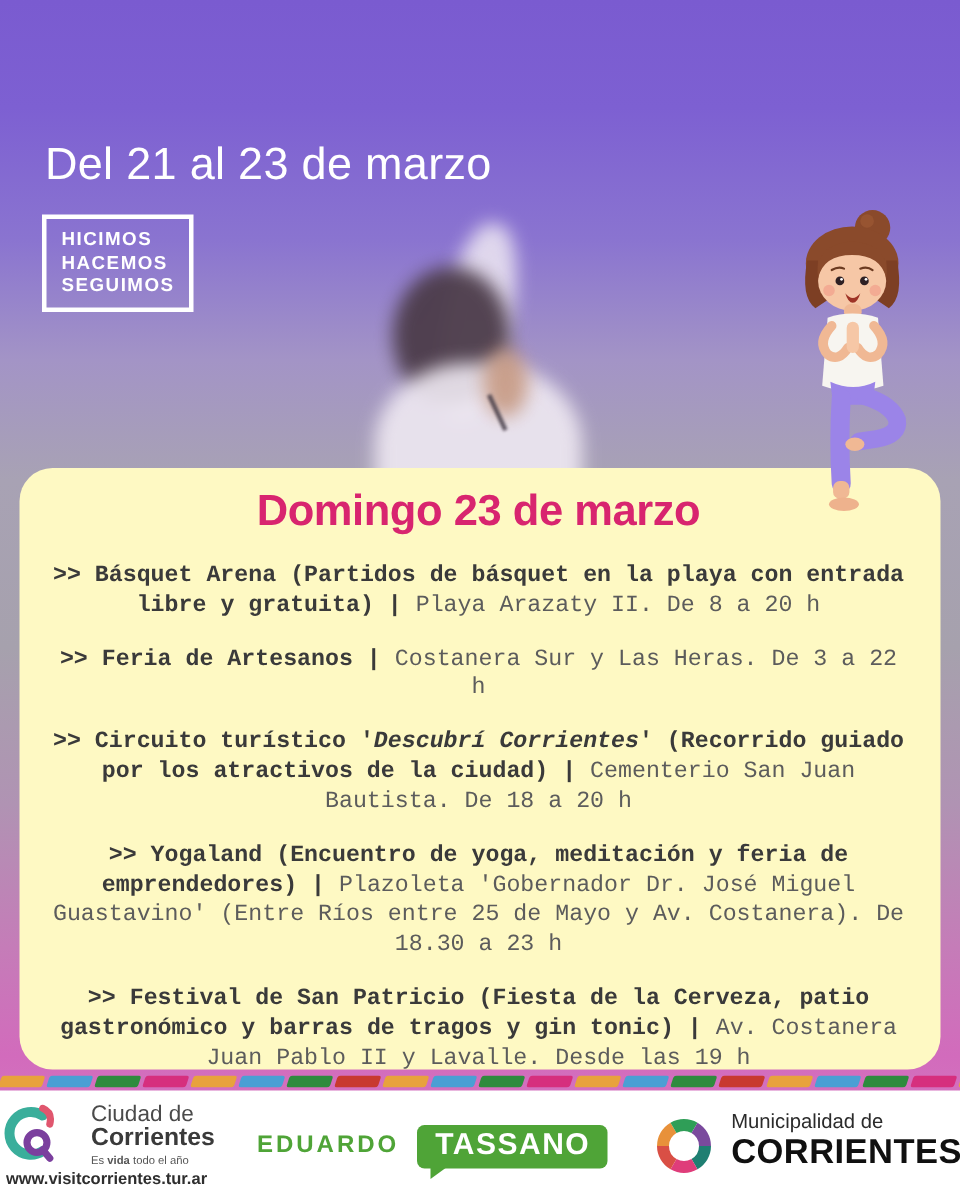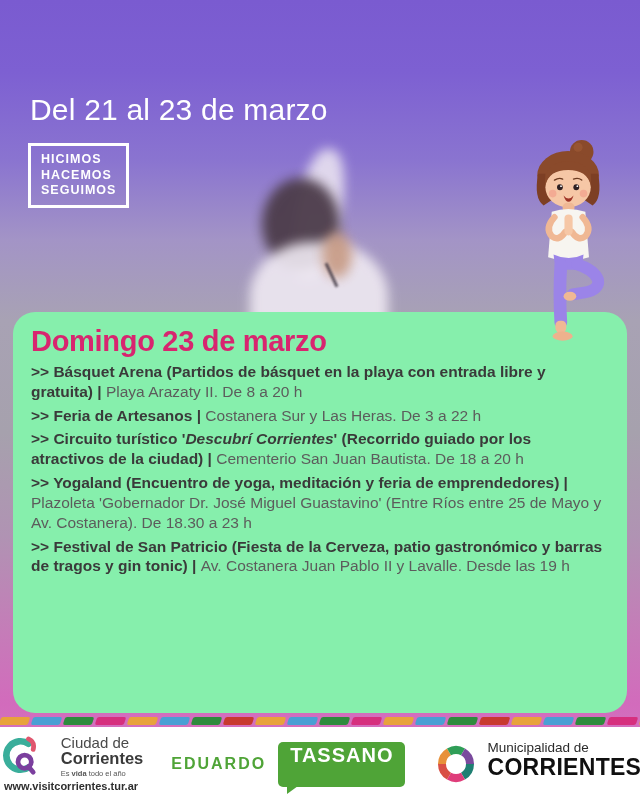--- a/index.html
+++ b/index.html
@@ -37,27 +37,27 @@
     border:3px solid #fff;padding:6px 10px;color:#fff;
     font-size:12.5px;font-weight:800;letter-spacing:1px;line-height:1.25;
   }
 
   
   .yoga{position:absolute;left:510px;top:128px;z-index:5;}
 
   
   .card{
     position:absolute;left:13px;right:13px;top:312px;bottom:87px;
-    background:#86efac;border-radius:22px;z-index:3;
-    padding:13px 20px 8px 18px;box-sizing:border-box;overflow:hidden;
+    background:#fef9c3;border-radius:22px;z-index:3;
+    padding:13px 20px 8px 18px;box-sizing:border-box;overflow:hidden;text-align:center;
   }
   .card-heading{
     margin:0 0 2px 0;color:#d8256f;font-size:29px;font-weight:800;letter-spacing:-.3px;
   }
-  .event{margin:4px 0 0 0;font-size:15.5px;line-height:1.28;}
+  .event{margin:16px 0 0 0;font-size:15.5px;line-height:1.28;font-family:Liberation Mono, monospace;}
   .ev-b{font-weight:700;color:#3a3a3a;}
   .ev-i{font-weight:700;font-style:italic;color:#3a3a3a;}
   .ev-r{font-weight:400;color:#5c5c5c;}
 
   
   .stripe{
     position:absolute;left:0;right:0;top:717px;height:8px;z-index:4;
     display:flex;overflow:hidden;
   }
   .stripe i{flex:0 0 29px;height:8px;margin-right:3px;border-radius:2px;transform:skewX(-18deg);}
@@ -72,21 +72,21 @@
   .ciudad-lines{display:flex;flex-direction:column;line-height:1.05;}
   .ciudad-l1{font-size:15px;color:#4a4a4a;}
   .ciudad-l2{font-size:16.5px;font-weight:700;color:#3a3a3a;}
   .ciudad-tag{font-size:7.5px;color:#555;margin-top:2px;}
   .ciudad-url{font-size:11px;font-weight:700;color:#2e2e2e;margin-top:3px;}
   .tassano{display:flex;flex-direction:row;align-items:center;}
   .tassano-top{color:#4fa437;font-size:16px;font-weight:800;letter-spacing:2px;}
   .tassano-badge{
     position:relative;margin-top:2px;background:#4fa437;color:#fff;
     font-size:20px;font-weight:800;letter-spacing:1px;
-    padding:2px 12px 20px;border-radius:5px;margin-left:12px;
+    padding:2px 12px 4px;border-radius:5px;margin-left:12px;
   }
   .tassano-badge:after{
     content:"";position:absolute;left:9px;bottom:-7px;width:0;height:0;
     border-top:8px solid #4fa437;border-right:11px solid transparent;
   }
   .muni{display:flex;align-items:flex-start;gap:8px;}
   .muni-lines{display:flex;flex-direction:column;line-height:1.1;}
   .muni-l1{font-size:13.5px;color:#2b2b2b;}
   .muni-l2{font-size:23px;font-weight:900;color:#101010;letter-spacing:.3px;}
 </style>

